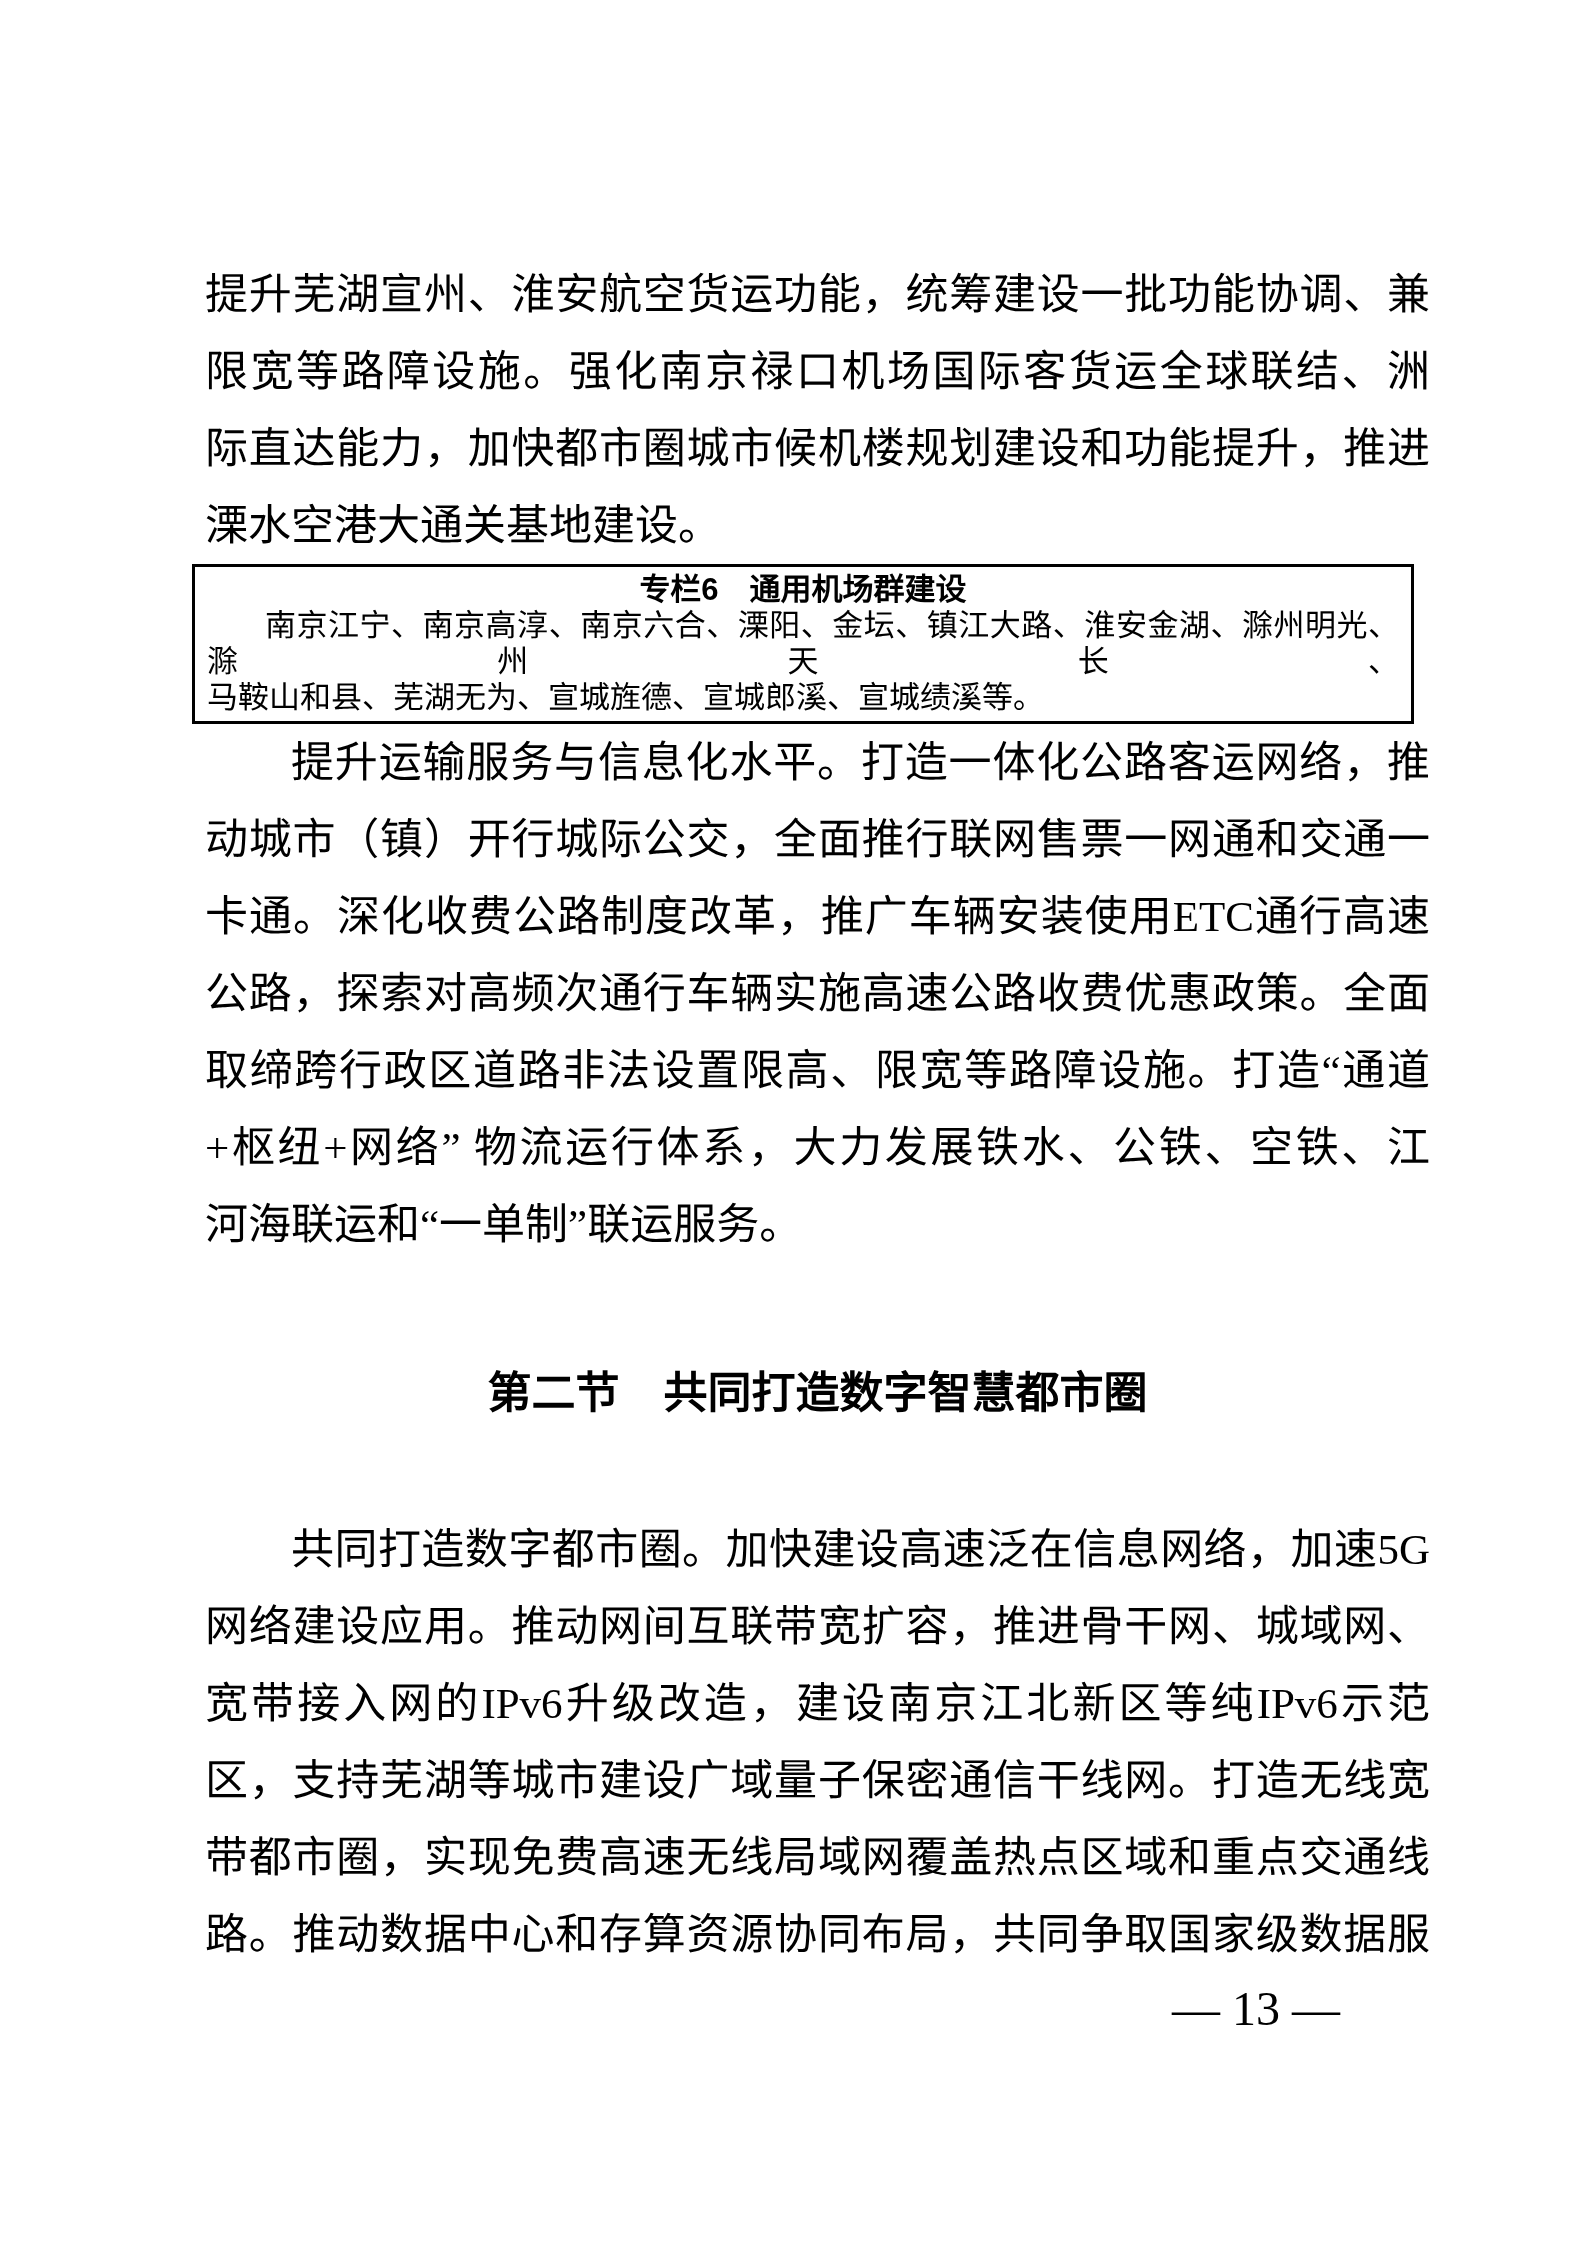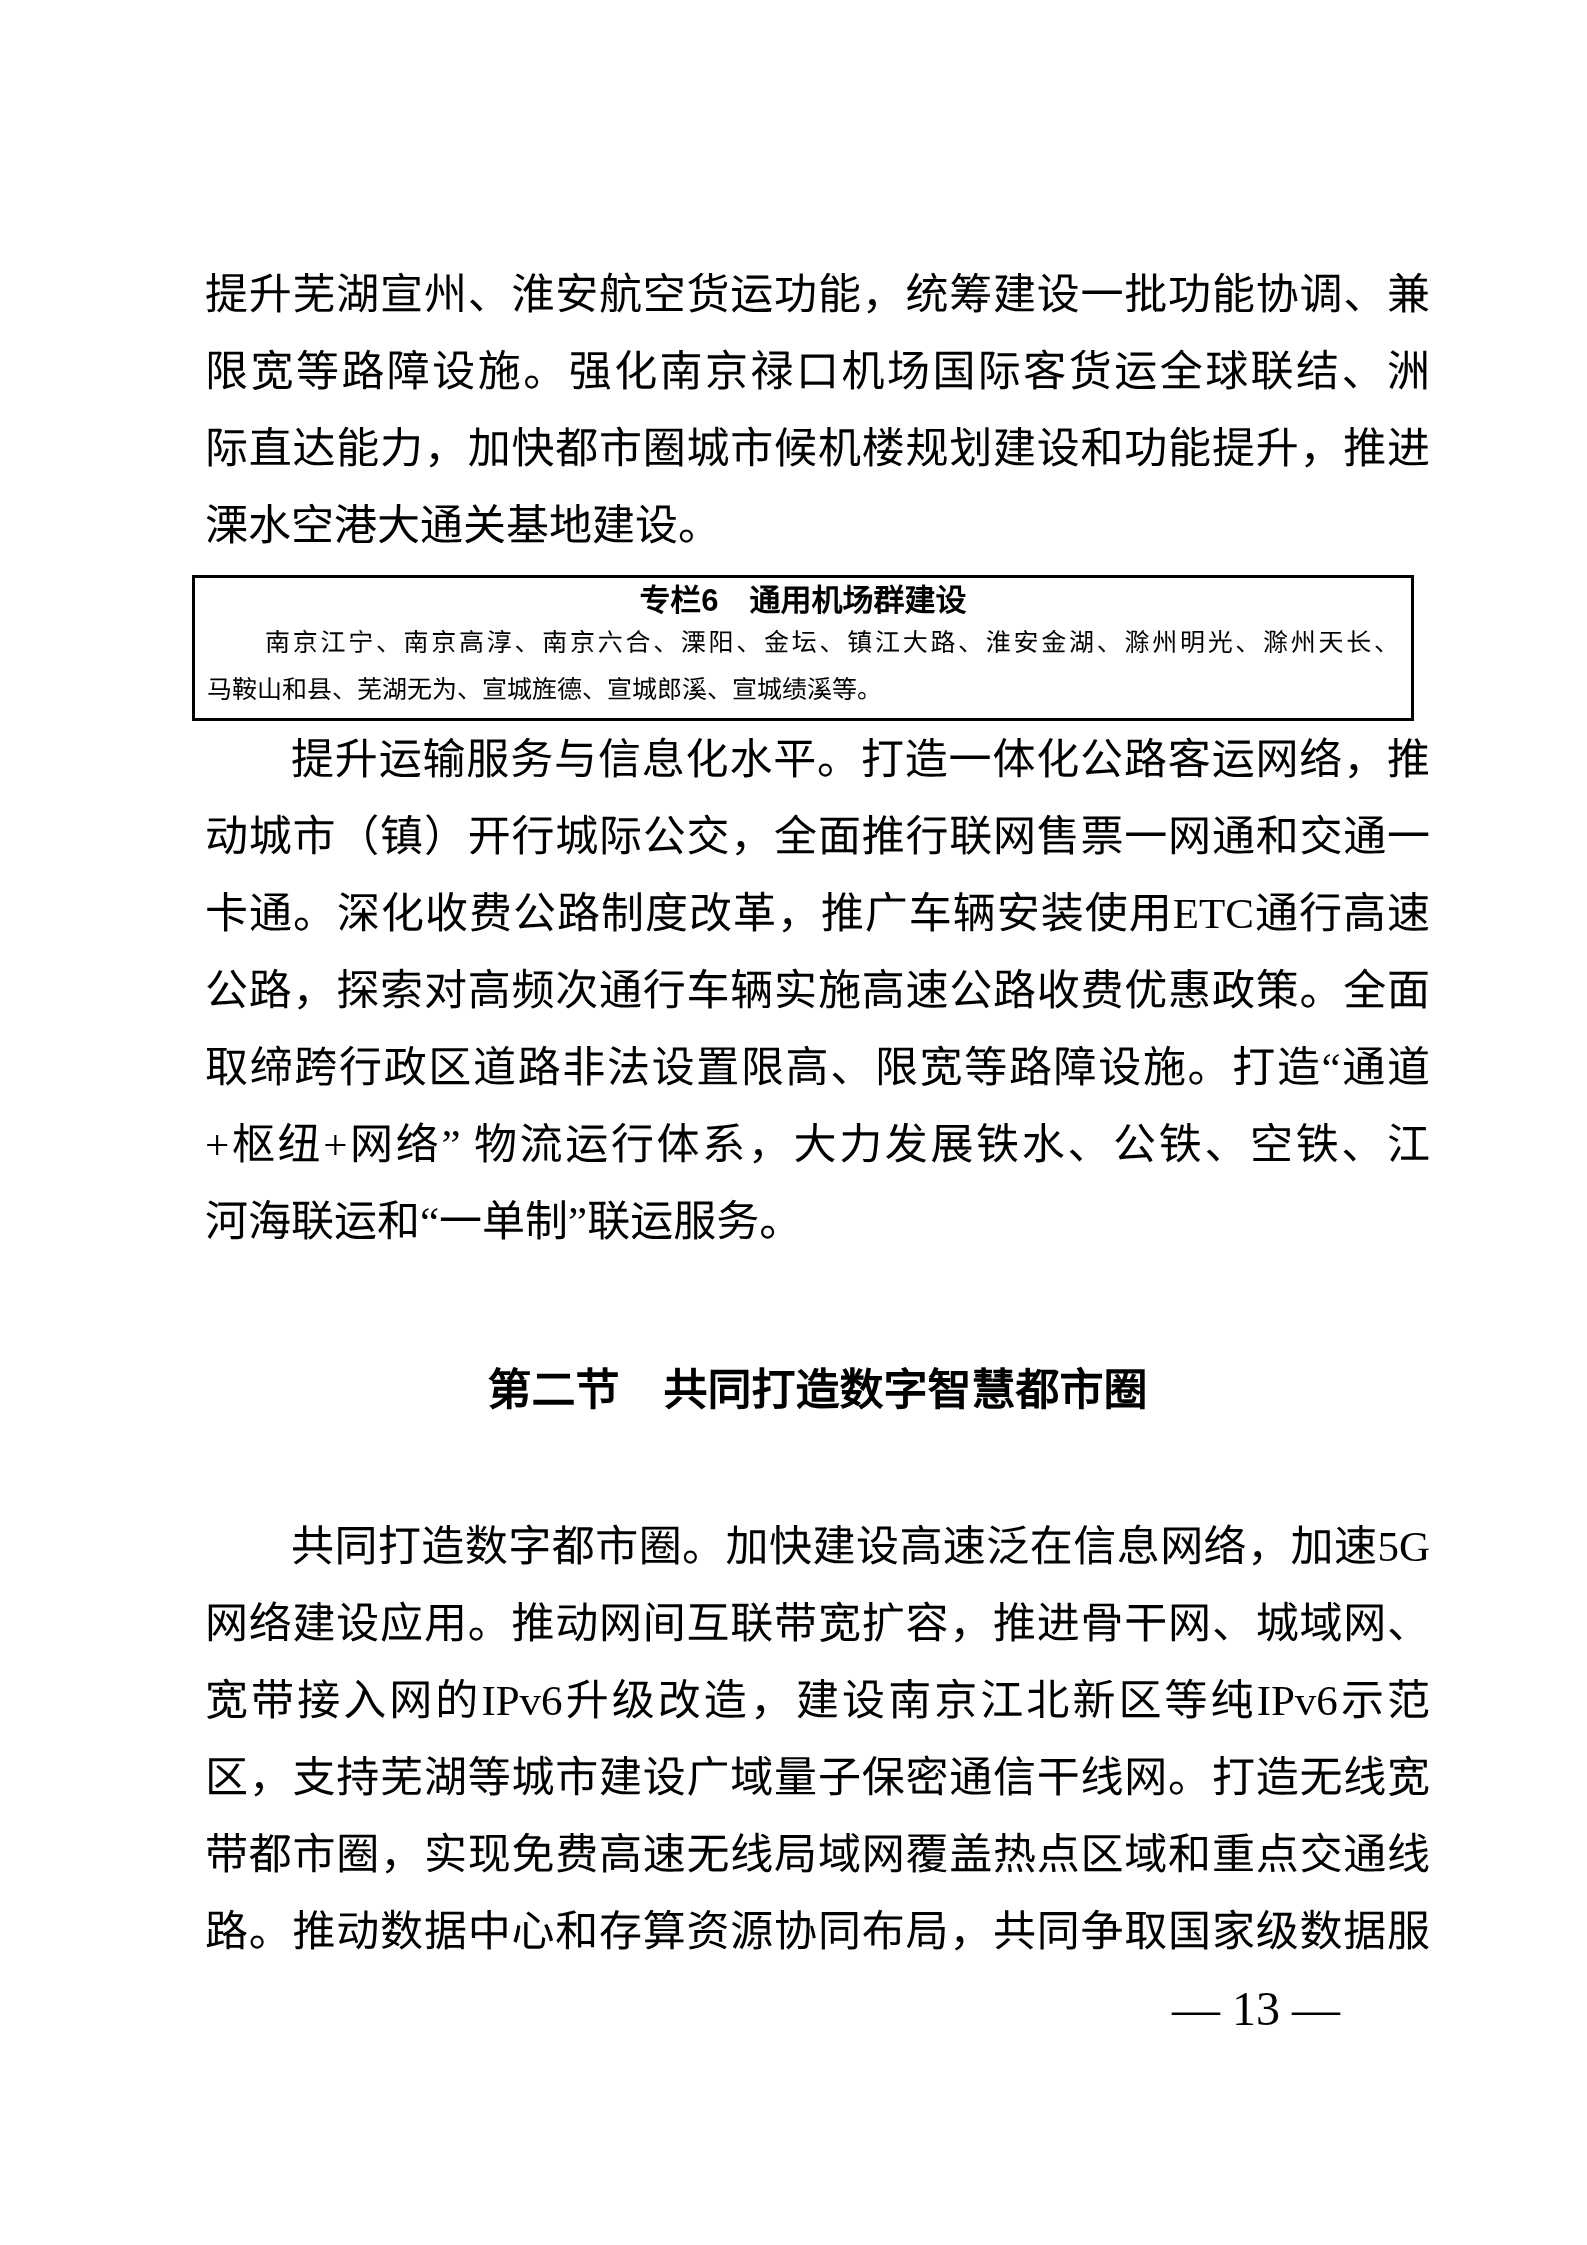--- a/index.html
+++ b/index.html
@@ -39,36 +39,36 @@
     text-align-last: justify;
   }
   .indent2 {
     text-indent: 86px;
   }
   
   .feature-box {
     box-sizing: border-box;
     width: 1222px;
     margin-left: -13px;
-    margin-top: 11px;
+    margin-top: 0px;
     border: 3px solid #000000;
     padding: 5px 12px 5px 12px;
     background: #ffffff;
   }
   .box-title {
     font-family: "Liberation Sans", "DejaVu Sans", sans-serif;
     font-weight: bold;
     font-size: 31px;
     line-height: 36px;
     text-align: center;
     white-space: nowrap;
   }
   .box-line {
-    font-size: 25px;
-    line-height: 47px;
+    font-size: 31px;
+    line-height: 36px;
   }
   .box-line.fill {
     text-align: justify;
     text-align-last: justify;
   }
   .box-indent {
     text-indent: 58px;
   }
   .section-heading {
     font-size: 44px;

